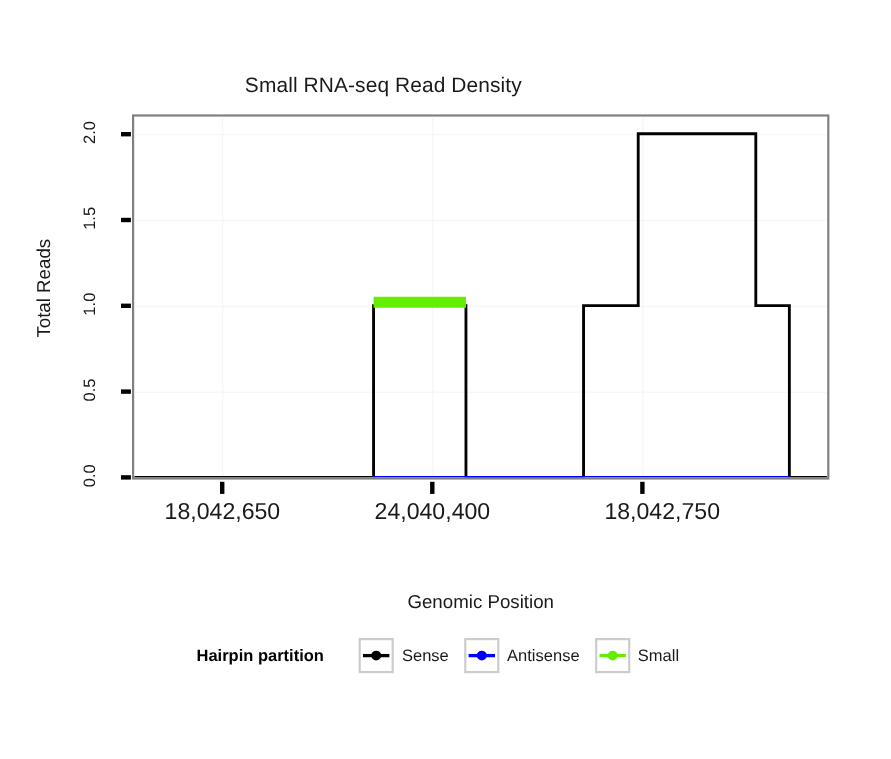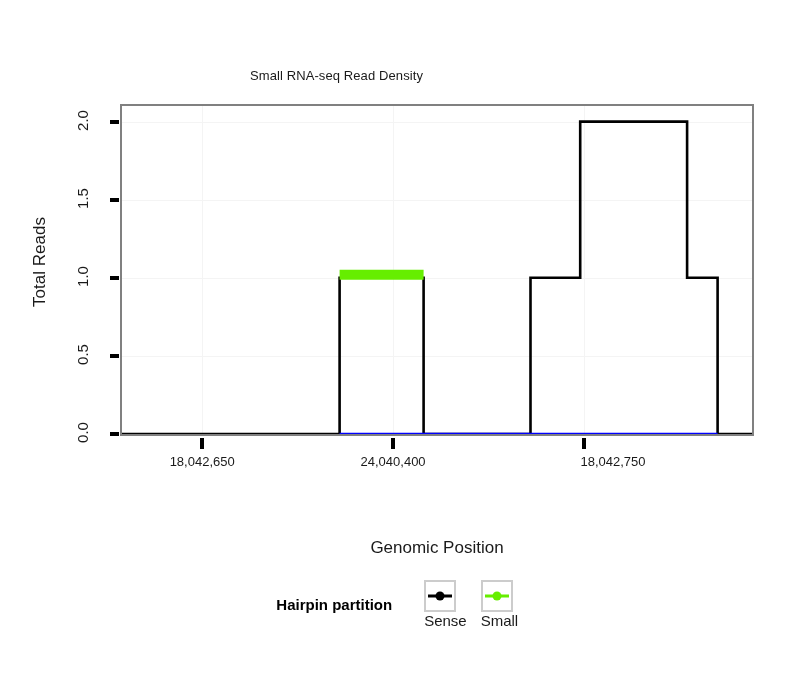--- a/index.html
+++ b/index.html
@@ -16,25 +16,25 @@
   }
   #root {
     position: relative;
     width: 810px;
     height: 690px;
   }
 
   
   .chart-title {
     position: absolute;
-    left: 4px;
+    left: 16px;
     top: 68px;
     width: 665px;
     text-align: center;
-    font-size: 13px;
+    font-size: 19px;
     color: #1a1a1a;
     letter-spacing: 0.1px;
   }
 
   
   .panel-wrap {
     position: absolute;
     left: 120px;
     top: 104px;
     width: 634px;
@@ -92,21 +92,21 @@
     text-align: center;
   }
   .xtick-mark {
     position: absolute;
     width: 4px;
     height: 11px;
     background: #000000;
   }
   .xtick-label {
     position: absolute;
-    font-size: 13px;
+    font-size: 21px;
     color: #1a1a1a;
     white-space: nowrap;
     text-align: center;
   }
 
   
   .xaxis-title {
     position: absolute;
     left: 120px;
     top: 503px;
@@ -139,22 +139,22 @@
     gap: 16px;
   }
   .legend-title {
     font-size: 15px;
     font-weight: bold;
     color: #000000;
     margin-right: 16px;
   }
   .legend-item {
     display: flex;
+    align-items: center;
     margin-right: 14px;
-    flex-direction: column;
   }
   .legend-key {
     width: 32px;
     height: 32px;
     border: 2px solid #cccccc;
     box-sizing: border-box;
     background: #ffffff;
     position: relative;
     margin-right: 7px;
     flex: 0 0 auto;
@@ -223,37 +223,44 @@
         </svg>
     </div>
   </div>
 
   <div id="xticks">
       <div class="xtick-mark" style="left: 200.182px; top: 438px;"></div>
       <div class="xtick-label" style="width: 140px; left: 132.182px; top: 454px;">18,042,650</div>
       <div class="xtick-mark" style="left: 391.091px; top: 438px;"></div>
       <div class="xtick-label" style="width: 140px; left: 323.091px; top: 454px;">24,040,400</div>
       <div class="xtick-mark" style="left: 582px; top: 438px;"></div>
-      <div class="xtick-label" style="width: 140px; left: 543px; top: 454px;">18,042,750</div>
+      <div class="xtick-label" style="width: 140px; left: 532px; top: 454px;">18,042,750</div>
     </div>
 
   <div class="xaxis-title">Genomic Position</div>
 
   <div class="legend">
     <span class="legend-title">Hairpin partition</span>
     <span id="legend-items" style="display:flex;align-items:center;">
         <span class="legend-item">
           <span class="legend-key">
             <span class="key-line" style="background: rgb(0, 0, 0);"></span>
             <span class="key-dot" style="background: rgb(0, 0, 0);"></span>
           </span>
           <span class="legend-label">Sense</span>
         </span>
         <span class="legend-item">
           <span class="legend-key">
+            <span class="key-line" style="background: rgb(0, 0, 255);"></span>
+            <span class="key-dot" style="background: rgb(0, 0, 255);"></span>
+          </span>
+          <span class="legend-label">Antisense</span>
+        </span>
+        <span class="legend-item">
+          <span class="legend-key">
             <span class="key-line" style="background: rgb(102, 238, 0);"></span>
             <span class="key-dot" style="background: rgb(102, 238, 0);"></span>
           </span>
           <span class="legend-label">Small</span>
         </span>
       </span>
   </div>
 
 </div>
 

